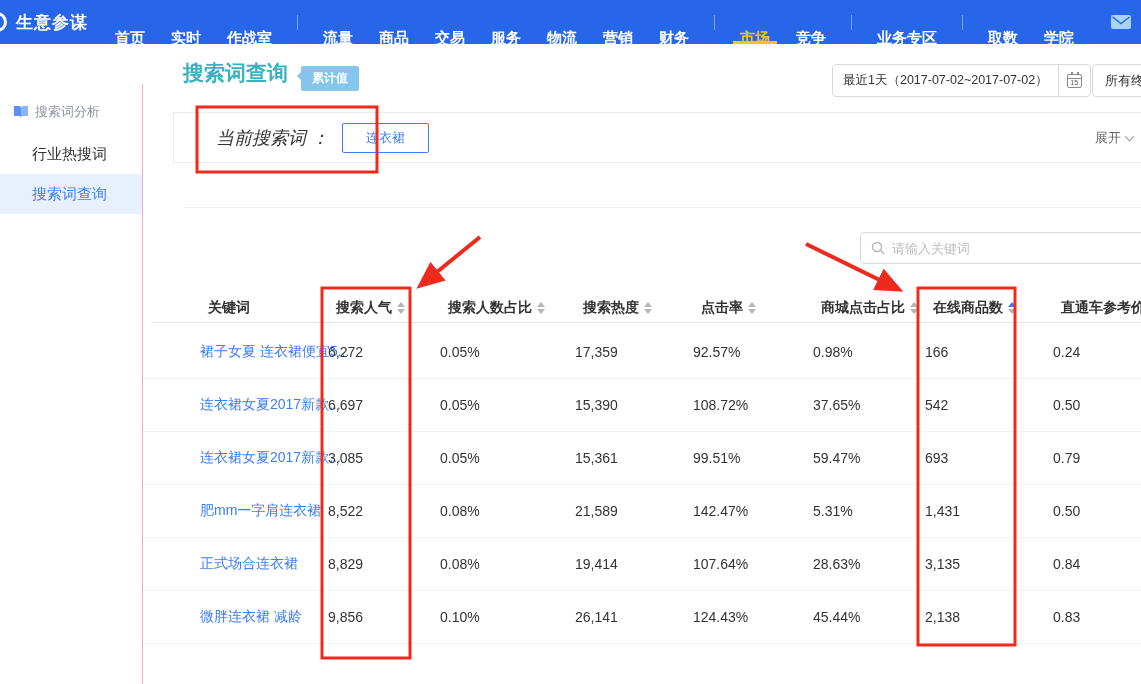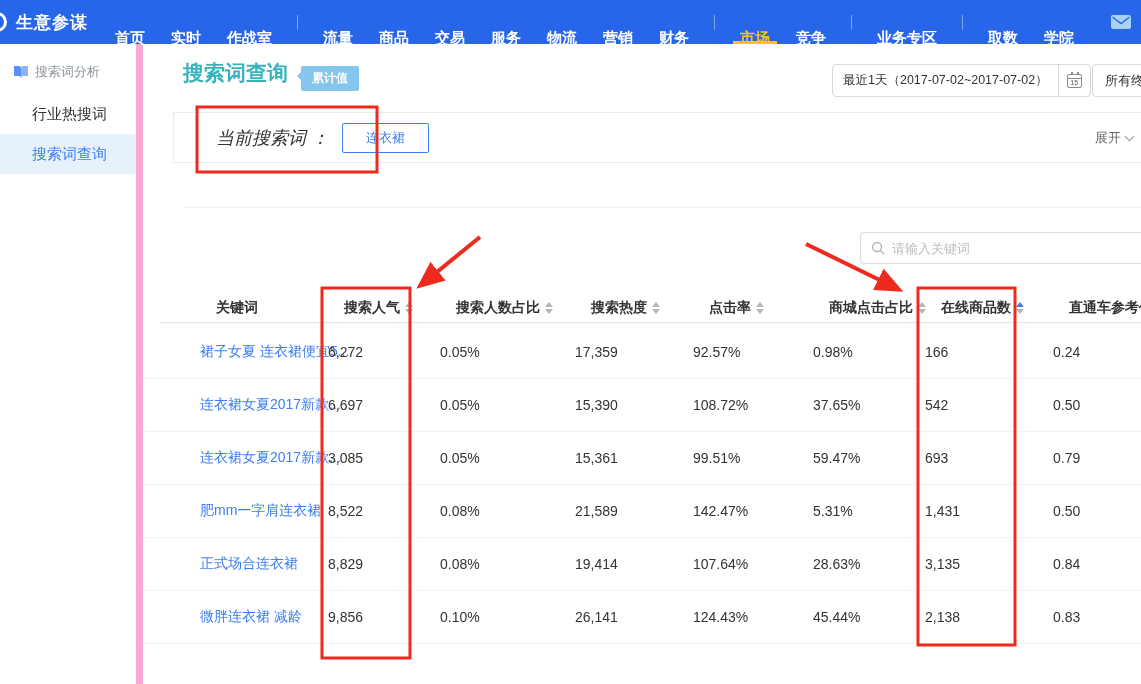--- a/index.html
+++ b/index.html
@@ -17,21 +17,21 @@
     font-weight:bold; cursor:pointer; position:relative; white-space:nowrap; }
   .nav-item.active { color:#f8c41c; }
   .nav-item.active::after { content:""; position:absolute; left:50%; bottom:0;
     transform:translateX(-50%); width:44px; height:3px; background:#f8c41c; }
   .nav-sep { width:1px; height:15px; background:rgba(255,255,255,.4); margin:0 12px; }
   .mail { position:absolute; right:10px; top:15px; }
 
   
   .app-body { display:flex; height:640px; }
   .sidebar { width:143px; flex:0 0 143px; background:#fff;
-    border-right:7px solid #f9a8d4; }
+    border-right:1px solid #f9a8d4;margin-top:40px; }
   .side-section { display:flex; align-items:center; gap:6px; padding:19px 0 0 13px;
     color:#8b93a0; font-size:13px; }
   .side-item { font-size:15px; color:#333; padding-left:32px; height:40px;
     line-height:40px; cursor:pointer; }
   .side-item:first-of-type { margin-top:13px; }
   .side-item.active { color:#3d7ef2; background:#e7f1fc; }
 
   .main { position:relative; flex:1; background:#fff; overflow:hidden; }
 
   
@@ -73,21 +73,21 @@
 
   
   .search-box { position:absolute; left:717px; top:188px; width:300px; height:32px;
     border:1px solid #d9d9d9; border-radius:4px; display:flex; align-items:center;
     padding-left:10px; gap:7px; background:#fff; }
   .search-box input { border:none; outline:none; font-size:13px; color:#333;
     width:230px; font-family:inherit; }
   .search-box input::placeholder { color:#bdbdbd; }
 
   
-  .thead { position:absolute; left:16px; right:0; top:249px; height:30px; display:flex;
+  .thead { position:absolute; left:8px; right:0; top:249px; height:30px; display:flex;
     align-items:center; padding-left:57px; border-bottom:1px solid #e4e4e4; }
   .th { display:flex; align-items:center; gap:5px; font-size:14px; font-weight:bold;
     color:#333; flex-shrink:0; white-space:nowrap; }
   .tbody { position:absolute; left:0; right:0; top:282px; }
   .tr { display:flex; align-items:center; padding-left:57px; height:53px;
     border-bottom:1px solid #f2f2f2; }
   .td { font-size:14px; color:#333; flex-shrink:0; white-space:nowrap; }
   .td.keyword { color:#3d7ef2; cursor:pointer; }
   .col0{width:128px}.col1{width:112px}.col2{width:135px}.col3{width:118px}
   .col4{width:120px}.col5{width:112px}.col6{width:128px}.col7{width:140px}

